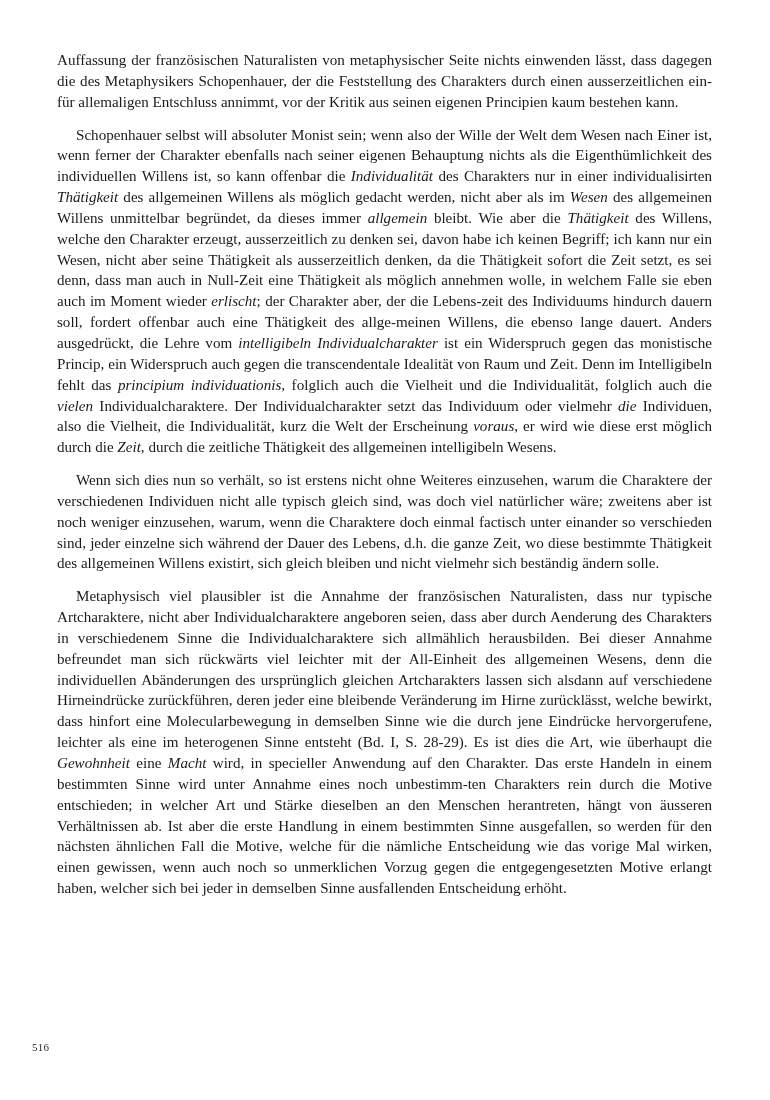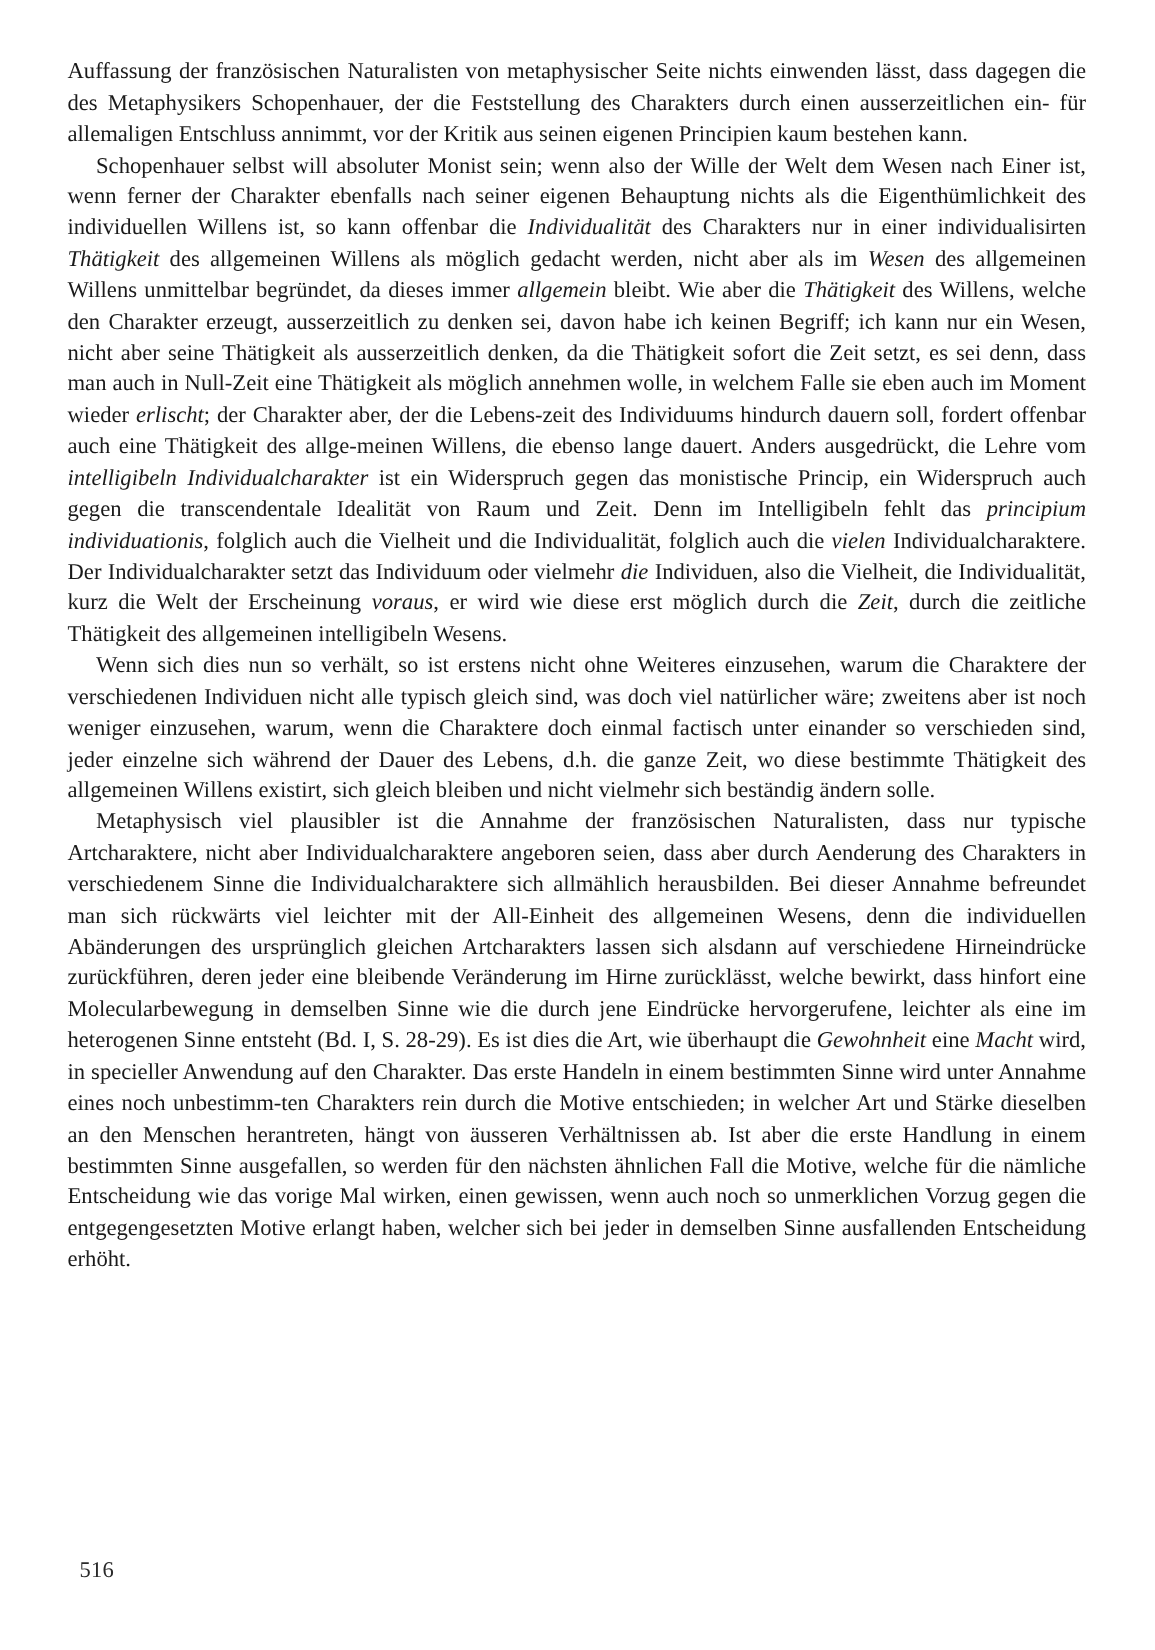--- a/index.html
+++ b/index.html
@@ -22,39 +22,39 @@
     height: 1100px;
     background: #ffffff;
   }
   .text-block {
     position: absolute;
     left: 45px;
     top: 38px;
     width: 679px;
   }
   p.para {
-    margin: 0;
+    margin: 12px;
     font-size: 15.1px;
     line-height: 20.85px;
     text-align: justify;
     text-justify: inter-word;
     hyphens: manual;
     -webkit-hyphens: manual;
     text-indent: 0;
   }
   p.indent {
     text-indent: 19px;
   }
   em {
   }
   .folio {
     position: absolute;
-    left: 53px;
+    left: 32px;
     top: 1040px;
-    font-size: 15px;
+    font-size: 11px;
     line-height: 14px;
     color: #2a2a2a;
     letter-spacing: 0.2px;
   }
 </style>
 </head>
 <body>
 
 <div class="page">
 

